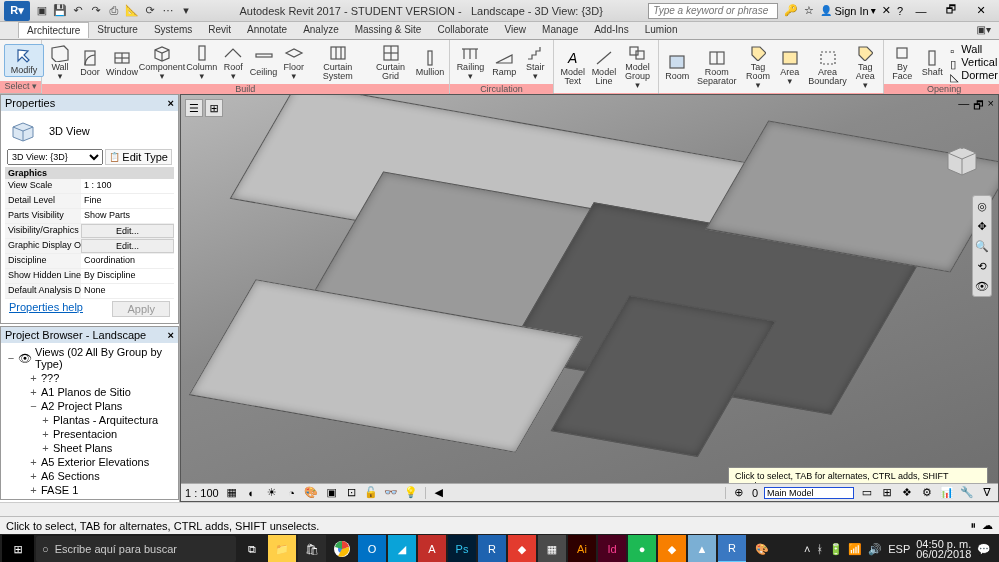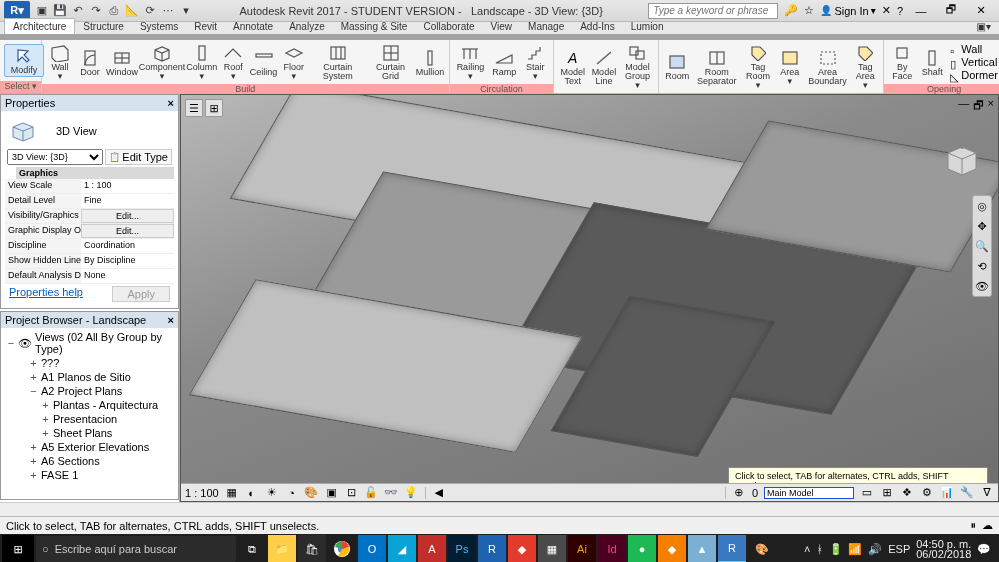--- a/index.html
+++ b/index.html
@@ -10,21 +10,21 @@
 .app-icon { width: 26px; height: 20px; background: #1e63b0; color: #fff; display: flex; align-items: center; justify-content: center; font-weight: bold; border-radius: 2px; margin: 1px 4px; }
 .qat { display: flex; gap: 2px; align-items: center; }
 .qat span { width: 16px; height: 16px; display: flex; align-items: center; justify-content: center; color: #333; cursor: pointer; }
 .title-center { flex: 1; text-align: center; color: #333; font-size: 11px; }
 .search-box { width: 130px; height: 16px; background: #fff; border: 1px solid #999; font-size: 10px; font-style: italic; color: #888; padding: 0 4px; }
 .title-right { display: flex; gap: 6px; align-items: center; padding: 0 6px; }
 .sign-in { display: flex; align-items: center; gap: 2px; font-size: 10px; }
 .win-btn { width: 24px; height: 18px; display: flex; align-items: center; justify-content: center; }
 
 
-.menu-tabs { height: 18px; background: #e8e8e8; display: flex; align-items: flex-end; padding-left: 4px; border-bottom: 6px solid #a3a3a3; }
+.menu-tabs { height: 18px; background: #e8e8e8; display: flex; align-items: flex-start; padding-left: 18px; border-bottom: 1px solid #a3a3a3; }
 .menu-tabs span { padding: 2px 8px; font-size: 10px; color: #333; cursor: pointer; }
 .menu-tabs span.active { background: #fff; border: 1px solid #b8b8b8; border-bottom: none; }
 
 
 .ribbon { height: 54px; background: #f5f5f5; display: flex; border-bottom: 1px solid #b8b8b8; }
 .ribbon-group { border-right: 1px solid #ccc; display: flex; flex-direction: column; }
 .ribbon-items { flex: 1; display: flex; align-items: center; padding: 2px 4px; gap: 2px; }
 .ribbon-label { text-align: center; font-size: 9px; color: #555; height: 12px; background: #fca5a5; }
 .rbtn { display: flex; flex-direction: column; align-items: center; justify-content: center; padding: 1px 3px; cursor: pointer; min-width: 28px; }
 .rbtn-large { min-width: 40px; }
@@ -36,30 +36,30 @@
 .small-item { display: flex; align-items: center; gap: 3px; font-size: 9px; padding: 0 2px; cursor: pointer; }
 .small-item .dot { width: 8px; height: 8px; }
 
 
 .main { display: flex; height: 408px; }
 .left-col { width: 180px; display: flex; flex-direction: column; border-right: 1px solid #aaa; }
 .panel { border: 1px solid #999; background: #f8f8f8; margin-bottom: 2px; }
 .panel-head { background: #d6e3ef; padding: 2px 4px; font-size: 10px; display: flex; justify-content: space-between; align-items: center; }
 .panel-head .x { cursor: pointer; font-weight: bold; }
 .prop-body { padding: 4px; background: #fff; }
-.prop-type { display: flex; align-items: center; gap: 19px; padding: 4px; }
+.prop-type { display: flex; align-items: center; gap: 12px; padding: 4px; }
 .prop-type .cube { width: 28px; height: 24px; }
 .prop-row { display: flex; height: 15px; border-bottom: 1px solid #eee; }
 .prop-row .k { width: 76px; background: #f4f4f4; padding: 1px 3px; font-size: 9px; overflow: hidden; white-space: nowrap; }
 .prop-row .v { flex: 1; padding: 1px 3px; font-size: 9px; background: #fff; }
 .prop-row .v.btn { text-align: center; background: #eee; border: 1px solid #ccc; cursor: pointer; }
 .prop-select-row { display: flex; gap: 2px; padding: 2px; }
 .prop-select-row select { flex: 1; font-size: 9px; }
 .et-btn { display: flex; align-items: center; gap: 2px; font-size: 9px; border: 1px solid #ccc; padding: 1px 3px; background: #f8f8f8; cursor: pointer; }
-.prop-section { background: #d9d9d9; font-size: 9px; font-weight: bold; padding: 1px 3px; margin-left: 11px; }
+.prop-section { background: #d9d9d9; font-size: 9px; font-weight: bold; padding: 1px 3px; }
 .prop-foot { display: flex; justify-content: space-between; padding: 2px 4px; font-size: 9px; }
 .prop-foot .link { color: #0060c0; text-decoration: underline; cursor: pointer; }
 .prop-foot .apply { border: 1px solid #ccc; background: #eee; padding: 1px 14px; color: #999; }
 
 .browser { flex: 1; overflow: auto; background: #fff; }
 .tree { font-size: 10px; padding: 2px; }
 .tree-node { padding: 1px 0 1px 4px; cursor: pointer; display: flex; align-items: center; gap: 3px; }
 .tree-node .tw { width: 9px; text-align: center; color: #555; } .indent2 { padding-left: 26px; } .indent3 { padding-left: 38px; }
 
 .viewport { flex: 1; position: relative; background: #888; overflow: hidden; border: 1px solid #555; }
@@ -451,20 +451,24 @@
         </div>
         <div class="prop-section">Graphics</div>
         <div id="propRows">
             <div class="prop-row">
               <div class="k">View Scale</div>
               <div class="v">1 : 100</div>
             </div>
             <div class="prop-row">
               <div class="k">Detail Level</div>
               <div class="v">Fine</div>
+            </div>
+            <div class="prop-row">
+              <div class="k">Parts Visibility</div>
+              <div class="v">Show Parts</div>
             </div>
             <div class="prop-row">
               <div class="k">Visibility/Graphics O...</div>
               <div class="v btn">Edit...</div>
             </div>
             <div class="prop-row">
               <div class="k">Graphic Display Opti...</div>
               <div class="v btn">Edit...</div>
             </div>
             <div class="prop-row">

